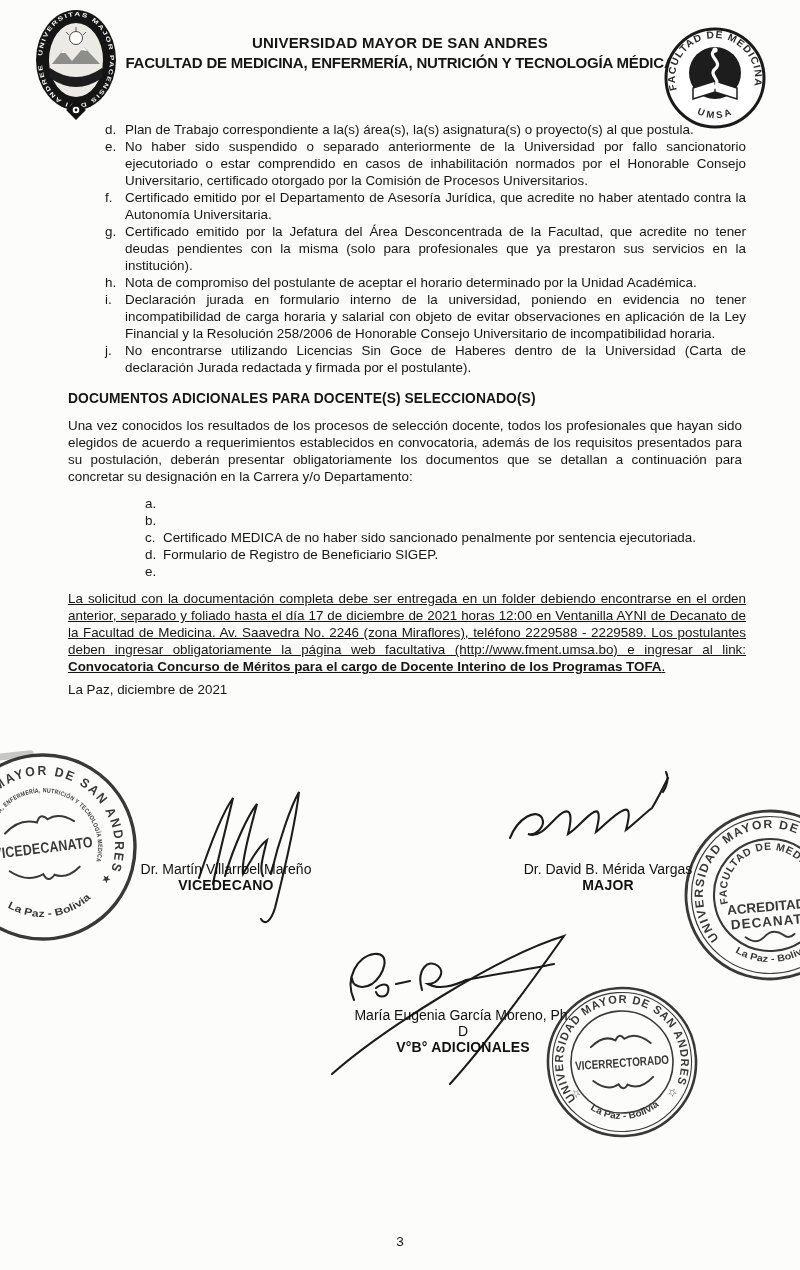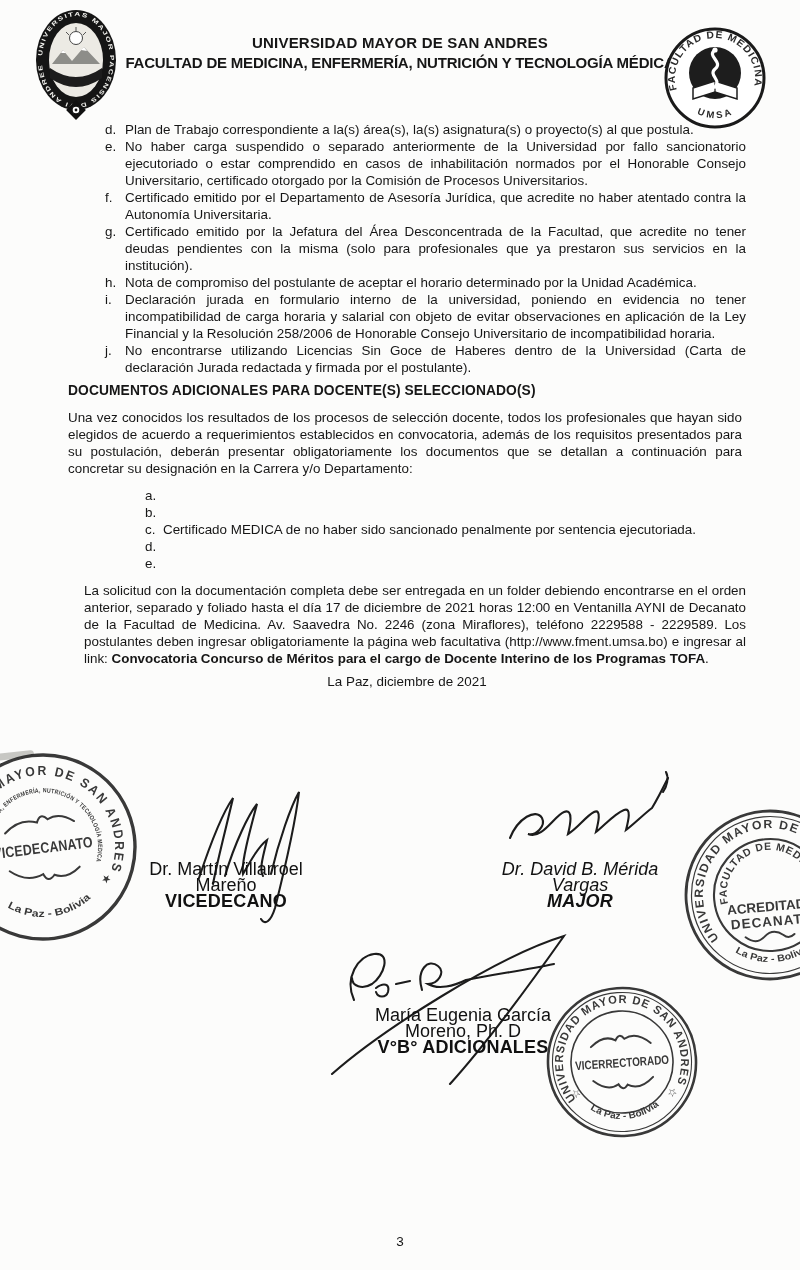--- a/index.html
+++ b/index.html
@@ -14,32 +14,32 @@
   .header-line2 { font-size:15px; font-weight:bold; letter-spacing:-0.2px; margin-top:3px; }
   .seal-left  { position:absolute; left:30px;  top:6px; }
   .seal-right { position:absolute; left:663px; top:26px; }
   
   .content { position:absolute; left:68px; top:121px; width:678px;
              font-size:13.4px; line-height:17px; text-align:justify; }
   ol { list-style:none; margin:0; padding:0; }
   .req-item { display:flex; }
   .req-letter { flex:0 0 20px; margin-left:37px; }
   .req-text { flex:1; text-align:justify; }
-  .sec-heading { margin-top:6px; font-weight:bold; font-size:13.8px; text-align:left; letter-spacing:.1px; }
+  .sec-heading { margin-top:14px; font-weight:bold; font-size:13.8px; text-align:left; letter-spacing:.1px; }
   p.intro { margin:10px 4px 0 0; }
   .sub-list { margin-top:10px; }
   .sub-item { display:flex; text-align:left; }
   .sub-letter { flex:0 0 18px; margin-left:77px; }
-  p.closing { margin:10px 0 0 16px; }
+  p.closing { margin:10px 0 0 0;text-decoration:underline; }
   .b { font-weight:bold; }
-  .dateline { margin-top:6px; text-align:center; }
+  .dateline { margin-top:6px; }
   
   .sig { position:absolute; }
   .sig path { fill:none; stroke:#1c1c1c; stroke-width:2.1; stroke-linecap:round; }
-  .sig-block { position:absolute; text-align:center; font-size:18px; line-height:16px; color:#111; }
+  .sig-block { position:absolute; text-align:center; font-size:14px; line-height:16px; color:#111; }
   .sig-title { font-weight:bold; letter-spacing:.2px; }
   .stamp { position:absolute; opacity:.93; }
   .stamp text, .seal-left text, .seal-right text { font-family:"Liberation Sans", sans-serif; }
   .ink { fill:#2b2b2b; }
   .stamp circle { fill:none; stroke:#2b2b2b; }
   .deco { fill:none; stroke:#2b2b2b; stroke-width:2; stroke-linecap:round; }
   .page-number { position:absolute; left:0; top:1234px; width:800px; text-align:center; font-size:13.5px; }
   .smudge { position:absolute; left:-6px; top:752px; width:40px; height:7px; background:#9a9a96;
             border-radius:4px; opacity:.55; transform:rotate(-6deg); }
 </style>
@@ -96,21 +96,21 @@
   </svg>
 
   <div class="content">
     <ol class="req-list">
       <li class="req-item">
           <span class="req-letter">d.</span>
           <span class="req-text">Plan de Trabajo correspondiente a la(s) área(s), la(s) asignatura(s) o proyecto(s) al que postula.</span>
         </li>
       <li class="req-item">
           <span class="req-letter">e.</span>
-          <span class="req-text">No haber carga suspendido o separado anteriormente de la Universidad por fallo sancionatorio ejecutoriado o estar comprendido en casos de inhabilitación normados por el Honorable Consejo Universitario, certificado otorgado por la Comisión de Procesos Universitarios.</span>
+          <span class="req-text">No haber sido suspendido o separado anteriormente de la Universidad por fallo sancionatorio ejecutoriado o estar comprendido en casos de inhabilitación normados por el Honorable Consejo Universitario, certificado otorgado por la Comisión de Procesos Universitarios.</span>
         </li>
       <li class="req-item">
           <span class="req-letter">f.</span>
           <span class="req-text">Certificado emitido por el Departamento de Asesoría Jurídica, que acredite no haber atentado contra la Autonomía Universitaria.</span>
         </li>
       <li class="req-item">
           <span class="req-letter">g.</span>
           <span class="req-text">Certificado emitido por la Jefatura del Área Desconcentrada de la Facultad, que acredite no tener deudas pendientes con la misma (solo para profesionales que ya prestaron sus servicios en la institución).</span>
         </li>
       <li class="req-item">
@@ -137,20 +137,21 @@
         </li>
       <li class="sub-item">
           <span class="sub-letter">b.</span>
         </li>
       <li class="sub-item">
           <span class="sub-letter">c.</span>
           <span>Certificado MEDICA de no haber sido sancionado penalmente por sentencia ejecutoriada.</span>
         </li>
       <li class="sub-item">
           <span class="sub-letter">d.</span>
+          <span>Formulario de Registro de Beneficiario SIGEP.</span>
         </li>
       <li class="sub-item">
           <span class="sub-letter">e.</span>
         </li>
     </ol>
 
     <p class="closing"><span>La solicitud con la documentación completa debe ser entregada en un folder debiendo encontrarse en el orden anterior, separado y foliado hasta el día 17 de diciembre de 2021 horas 12:00 en Ventanilla AYNI de Decanato de la Facultad de Medicina. Av. Saavedra No. 2246 (zona Miraflores), teléfono 2229588 - 2229589. Los postulantes deben ingresar obligatoriamente la página web facultativa (http://www.fment.umsa.bo) e ingresar al link: </span><span class="b">Convocatoria Concurso de Méritos para el cargo de Docente Interino de los Programas TOFA</span><span>.</span></p>
 
     <div class="dateline">La Paz, diciembre de 2021</div>
   </div>
@@ -231,21 +232,21 @@
   </svg>
   <div class="sig-block" style="left:126px; top:861px; width:200px;">
     <div>Dr. Martín Villarroel Mareño</div>
     <div class="sig-title">VICEDECANO</div>
   </div>
 
   <svg class="sig" style="left:498px; top:768px;" width="190" height="110" viewBox="0 0 190 110">
     <path d="M12,70 C20,50 38,40 44,50 C48,58 38,68 30,66 C44,72 56,48 66,44 C76,40 72,58 70,66 C80,60 88,48 96,44 C104,40 100,56 98,64 C106,58 116,46 126,42 C134,39 130,54 128,62 C136,56 146,46 154,40 C160,30 166,18 170,10"></path>
     <path d="M168,4 C171,10 169,18 165,24"></path>
   </svg>
-  <div class="sig-block" style="left:480px; top:861px; width:200px;font-style:italic;">
+  <div class="sig-block" style="left:508px; top:861px; width:200px;">
     <div>Dr. David B. Mérida Vargas</div>
     <div class="sig-title">MAJOR</div>
   </div>
 
   <svg class="sig" style="left:318px; top:926px;" width="265" height="165" viewBox="0 0 265 165">
     <path d="M36,74 C26,52 40,30 56,28 C74,26 66,50 54,58 C44,64 34,60 34,52"></path>
     <path d="M58,62 C66,56 72,58 70,66 C68,72 60,72 58,66 M78,58 L92,55"></path>
     <path d="M104,64 C98,44 110,32 120,40 C128,46 120,58 110,58 C120,64 136,60 148,54 C178,48 208,44 236,38"></path>
     <path d="M14,148 C64,104 180,30 246,10 C222,44 170,116 132,158"></path>
   </svg>

